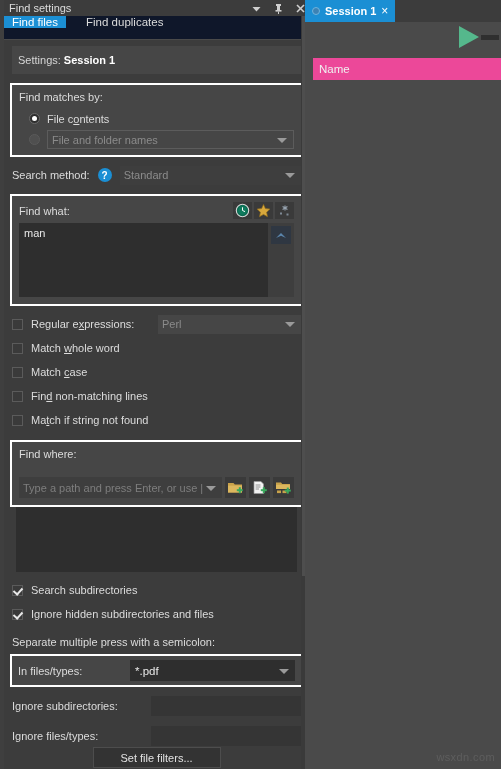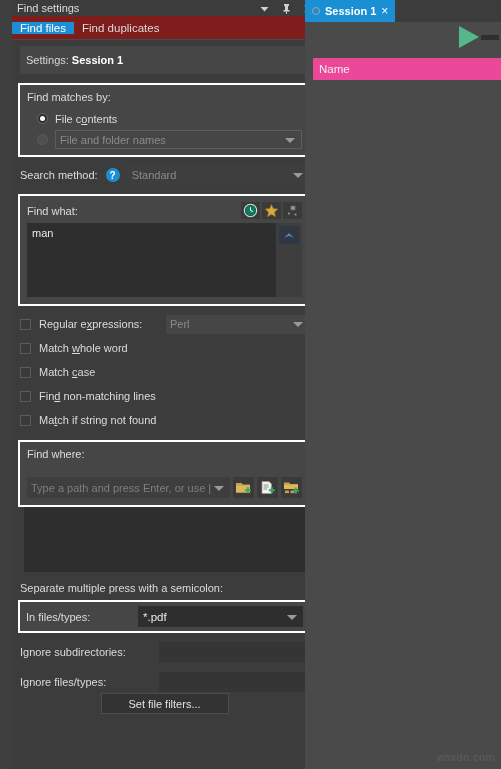--- a/index.html
+++ b/index.html
@@ -8,44 +8,45 @@
     background: #3f3f3f;
     font-family: "Liberation Sans", sans-serif;
     font-size: 11px;
     color: #d6d6d6;
     overflow: hidden;
   }
   .app { position: relative; width: 501px; height: 769px; }
 
   
   .left-panel {
-    position: absolute; left: 12px; top: 0;
+    position: absolute; left: 4px; top: 0;
     width: 305px; height: 769px;
     background: #3c3c3c;
   }
 
   .titlebar {
     position: relative; height: 16px;
     background: #3c3c3c;
     display: flex; align-items: center;
   }
   .titlebar-title {
     padding-left: 5px; font-size: 11px; color: #dcdcdc;
   }
   .titlebar-icons {
     position: absolute; right: 2px; top: 0;
     display: flex; align-items: center; height: 16px; gap: 9px;
   }
   .tb-ico { width: 13px; height: 13px; position: relative; cursor: pointer; }
   .tb-ico svg { display: block; }
 
   .tabstrip {
-    height: 24px; background: #7f1d1d;
-    display: flex; align-items: center;
+    height: 24px; background: #0f172a;
+    display: flex; align-items: flex-start;
     border-bottom: 1px solid #4a4a4a;
+    gap: 12px;
   }
   .tab {
     display: flex; align-items: center;
     padding: 0 8px; font-size: 11.5px; color: #dcdcdc; cursor: pointer;
   }
   .tab.active { background: #1b8fd4; color: #ffffff; }
   .tab-sep { width: 1px; background: #585858; margin: 4px 4px; }
 
   .settings-row {
     margin: 6px 8px 0 8px; height: 28px;
@@ -427,20 +428,30 @@
               </g>
           </svg>
         </div>
       </div>
     </div>
 
     <div class="path-list-wrap">
       <div class="path-list"></div>
     </div>
 
+    <div style="margin-top:6px">
+      <div class="cb-row">
+        <div class="cb checked"></div>
+        <span class="cb-lbl">Search subdirectories</span>
+      </div>
+      <div class="cb-row">
+        <div class="cb checked"></div>
+        <span class="cb-lbl">Ignore hidden subdirectories and files</span>
+      </div>
+    </div>
 
     <div class="sep-note">Separate multiple press with a semicolon:</div>
 
     <div class="hl-group" style="margin-top:6px; padding:4px 6px;">
       <div class="types-row">
         <span class="types-lbl">In files/types:</span>
         <div class="types-combo">
           <span>*.pdf</span>
           <span class="combo-arrow"></span>
         </div>

